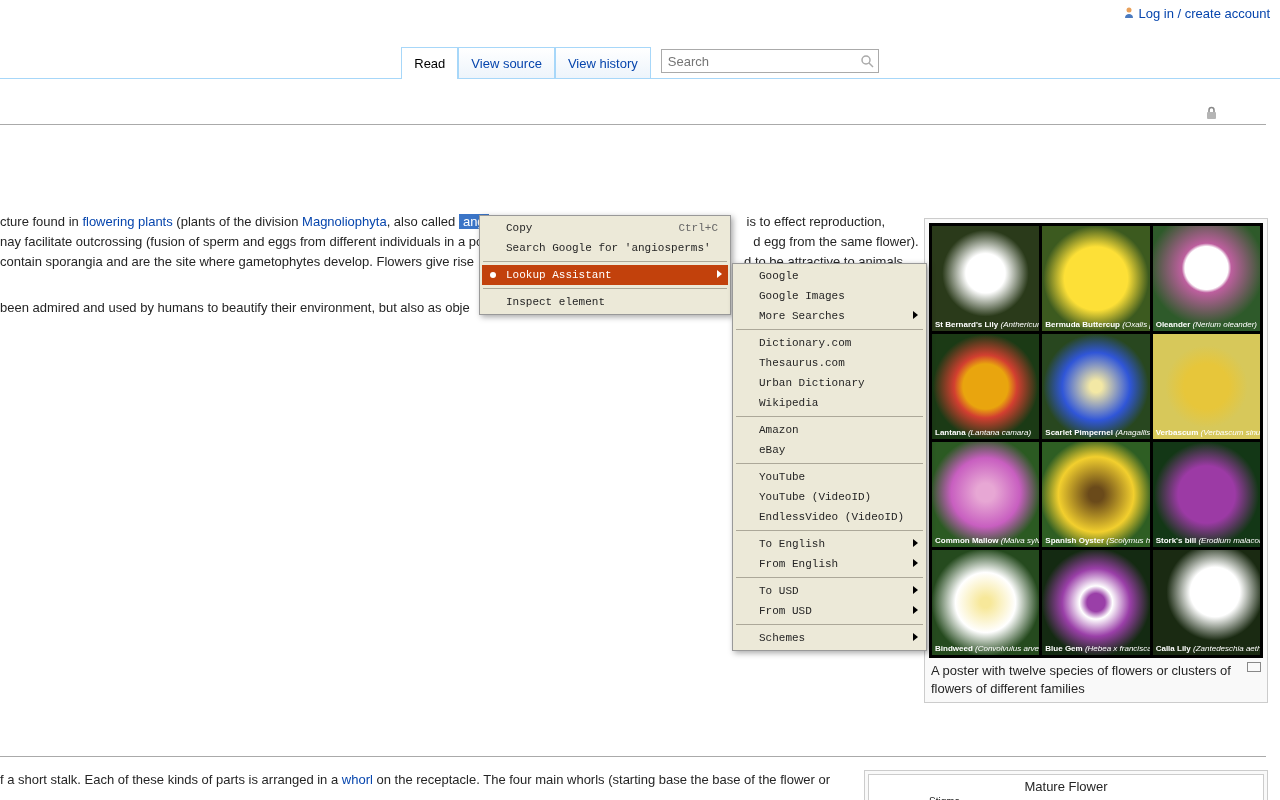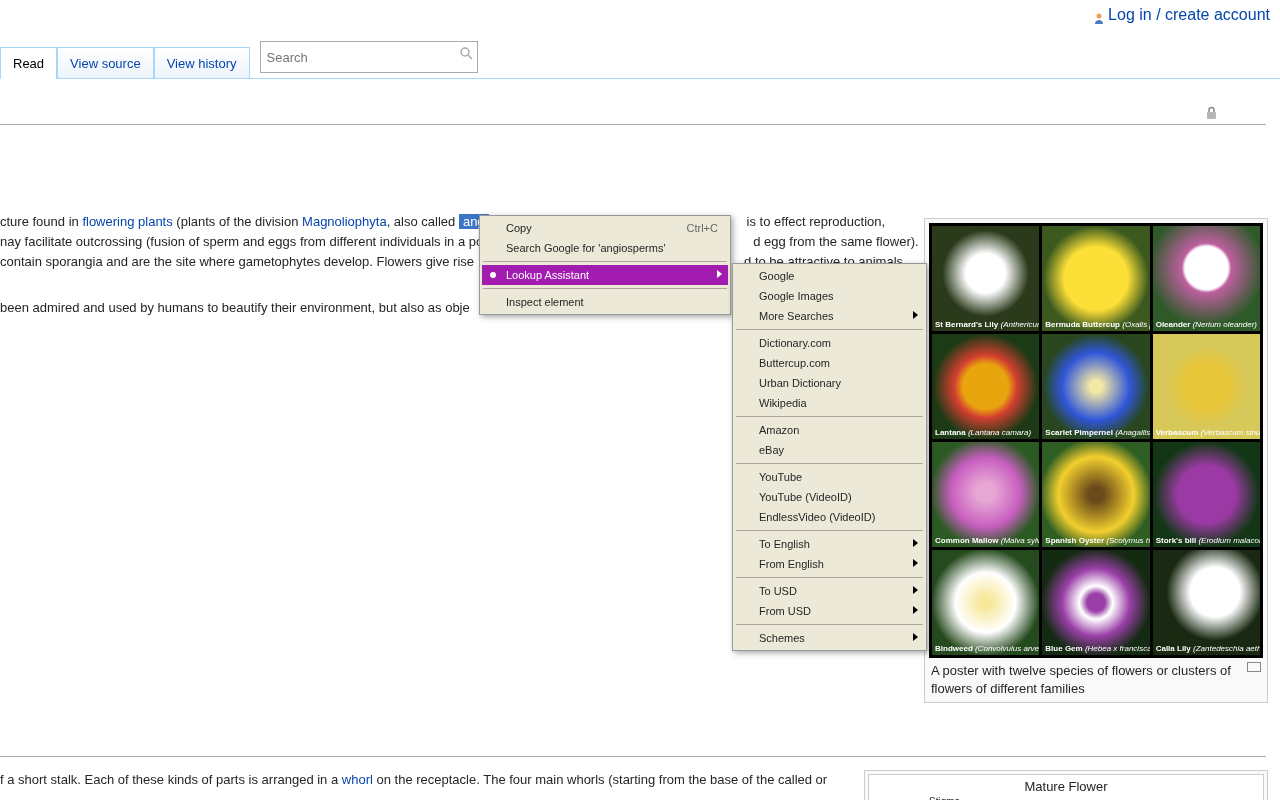--- a/index.html
+++ b/index.html
@@ -1,48 +1,48 @@
 <!DOCTYPE html>
 <html><head>
 <meta charset="utf-8">
 <style>
   *{box-sizing:border-box;margin:0;padding:0}
   body{font-family:sans-serif;font-size:13px;color:#252525;background:#fff;overflow:hidden;width:1280px;height:800px;position:relative}
   a{color:#0645ad;text-decoration:none;cursor:pointer}
-  .top-bar{position:absolute;top:6px;right:10px;font-size:16px;display:flex;align-items:flex-end;gap:3px}
+  .top-bar{position:absolute;top:6px;right:10px;font-size:13px;display:flex;align-items:flex-start;gap:3px}
   .user-icon{width:12px;height:12px}
-  .tabs-row{position:absolute;top:47px;left:0;right:0;height:32px;border-bottom:1px solid #a7d7f9;background:linear-gradient(#fff,#fff);display:flex;justify-content:flex-start;align-items:flex-end;gap:0}
+  .tabs-row{position:absolute;top:47px;left:0;right:0;height:32px;border-bottom:1px solid #a7d7f9;background:linear-gradient(#fff,#fff);display:flex;justify-content:center;align-items:flex-end;gap:0}
   .page-tab{border:1px solid #a7d7f9;border-bottom:none;padding:8px 12px 7px;font-size:13px;background:linear-gradient(#fff,#edf4fb)}
   .page-tab.active{background:#fff;margin-bottom:-1px;padding-bottom:8px;color:#000}
   .page-tab:not(.active){color:#0645ad}
   .search-wrap{margin-left:10px;margin-bottom:5px;position:relative}
-  .search-input{width:218px;height:32px;border:1px solid #aaa;padding:2px 24px 2px 6px;font-size:13px}
+  .search-input{width:218px;height:24px;border:1px solid #aaa;padding:2px 24px 2px 6px;font-size:13px}
   .search-icon{position:absolute;right:5px;top:5px;width:14px;height:14px;opacity:.5}
   .lock{position:absolute;top:106px;right:62px;width:13px;height:14px}
   .body-hr{position:absolute;top:124px;left:0;right:14px;border:none;border-top:1px solid #aaa}
   .content{position:absolute;top:212px;left:0;right:14px;line-height:1.55;font-size:13px}
   .para{margin-bottom:14px}
   .hl{background:#3b75c7;color:#fff;padding:0 4px}
   .figure{position:absolute;top:218px;right:12px;width:344px;border:1px solid #ccc;padding:4px;background:#f9f9f9;font-size:12px}
   .grid{display:grid;grid-template-columns:repeat(3,1fr);gap:3px;background:#000;padding:3px}
   .cell{height:105px;position:relative;overflow:hidden}
   .cell-label{position:absolute;bottom:0;left:0;right:0;color:#fff;font-size:8px;padding:2px 3px;font-style:italic;white-space:nowrap;overflow:hidden;text-overflow:clip}
   .cell-label b{font-style:normal;font-weight:bold}
   .caption{padding:4px 2px 0;line-height:1.4;font-size:13px;position:relative}
   .enlarge{position:absolute;right:2px;top:4px;width:14px;height:10px;border:1px solid #888}
   .bottom-hr{position:absolute;top:756px;left:0;right:14px;border:none;border-top:1px solid #aaa}
   .bottom-para{position:absolute;top:770px;left:0;right:420px;font-size:13px;line-height:1.55}
   .diagram{position:absolute;top:770px;right:12px;width:404px;border:1px solid #ccc;padding:3px;background:#f9f9f9;height:40px}
   .diagram-inner{border:1px solid #ccc;height:100%;position:relative;background:#fff}
   .mature-label{position:absolute;top:4px;left:50%;transform:translateX(-50%);font-size:13px}
   .stigma-label{position:absolute;bottom:-2px;left:60px;font-size:10px}
   
-  .menu{position:absolute;background:#ece9d8;border:1px solid #999;box-shadow:2px 2px 6px rgba(0,0,0,.35);font-family:Liberation Sans, sans-serif;font-size:11px;padding:2px}
+  .menu{position:absolute;background:#ece9d8;border:1px solid #999;box-shadow:2px 2px 6px rgba(0,0,0,.35);font-family:Liberation Mono, monospace;font-size:11px;padding:2px}
   .menu-item{padding:4px 24px 4px 24px;position:relative;white-space:nowrap}
-  .menu-item.sel{background:#a21caf;color:#fff}
+  .menu-item.sel{background:#c2410c;color:#fff}
   .menu-sep{height:1px;background:#aca899;margin:3px 1px}
   .menu-shortcut{position:absolute;right:10px;color:#666}
   .radio-dot{position:absolute;left:8px;top:7px;width:6px;height:6px;border-radius:50%;background:#000}
   .menu-item.sel .radio-dot{background:#fff}
   .submenu-arrow{position:absolute;right:6px;top:5px;width:0;height:0;border-top:4px solid transparent;border-bottom:4px solid transparent;border-left:5px solid #000}
   .menu-item.sel .submenu-arrow{border-left-color:#fff}
   .menu1{top:215px;left:479px;width:252px}
   .menu2{top:263px;left:732px;width:195px}
   
   .f0{background:radial-gradient(circle at 50% 45%,#fff 0 25%,#2a3a1a 55%)}
@@ -139,21 +139,21 @@
       </div>
     </div>
   <div class="caption">
     <span>A poster with twelve species of flowers or clusters of flowers of different families</span>
     <div class="enlarge"></div>
   </div>
 </div>
 
 <hr class="bottom-hr">
 <div class="bottom-para">
-  <span>f a short stalk. Each of these kinds of parts is arranged in a </span><a>whorl</a><span> on the receptacle. The four main whorls (starting from the base of the called or</span>
+  <span>f a short stalk. Each of these kinds of parts is arranged in a </span><a>whorl</a><span> on the receptacle. The four main whorls (starting base the base of the flower or</span>
 </div>
 <div class="diagram">
   <div class="diagram-inner">
     <div class="mature-label">Mature Flower</div>
     <div class="stigma-label">Stigma</div>
   </div>
 </div>
 
 <div class="menu menu1">
   <div class="menu-item"><span>Copy</span><span class="menu-shortcut">Ctrl+C</span></div>
@@ -163,21 +163,21 @@
   <div class="menu-sep"></div>
   <div class="menu-item">Inspect element</div>
 </div>
 
 <div class="menu menu2">
   <div class="menu-item">Google</div>
   <div class="menu-item">Google Images</div>
   <div class="menu-item"><span>More Searches</span><span class="submenu-arrow"></span></div>
   <div class="menu-sep"></div>
   <div class="menu-item">Dictionary.com</div>
-  <div class="menu-item">Buttercup.com</div>
+  <div class="menu-item">Thesaurus.com</div>
   <div class="menu-item">Urban Dictionary</div>
   <div class="menu-item">Wikipedia</div>
   <div class="menu-sep"></div>
   <div class="menu-item">Amazon</div>
   <div class="menu-item">eBay</div>
   <div class="menu-sep"></div>
   <div class="menu-item">YouTube</div>
   <div class="menu-item">YouTube (VideoID)</div>
   <div class="menu-item">EndlessVideo (VideoID)</div>
   <div class="menu-sep"></div>

